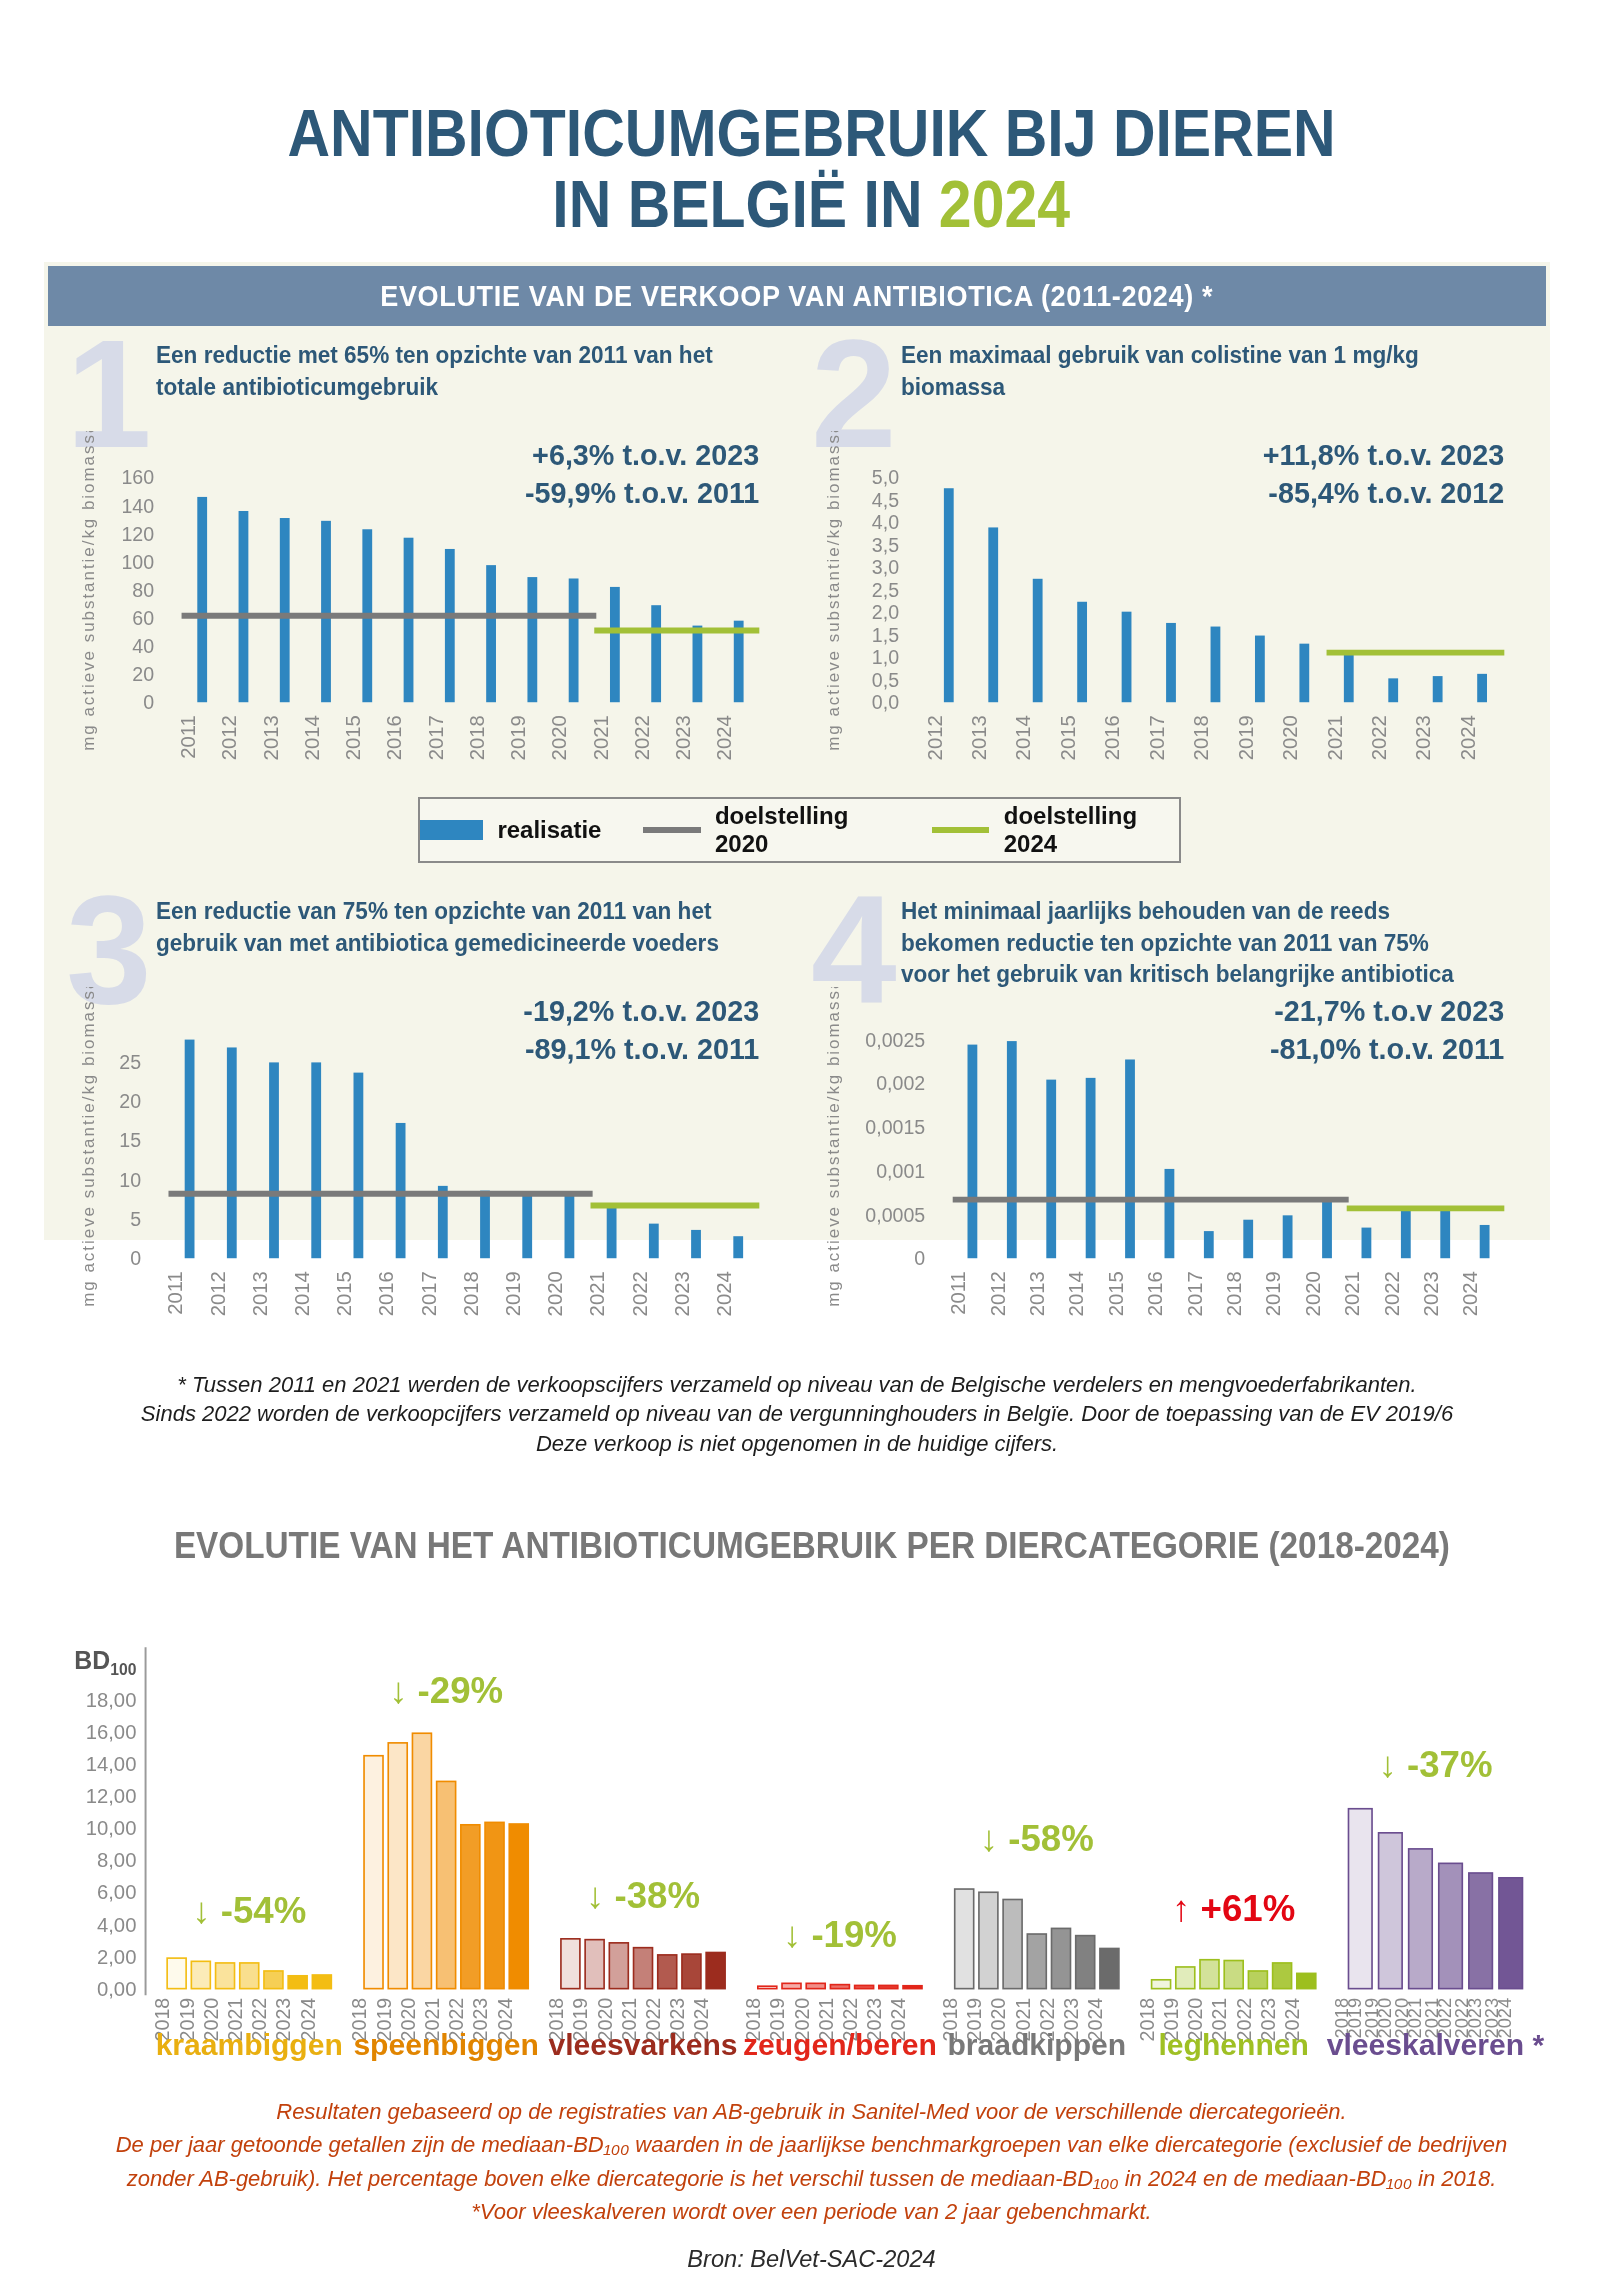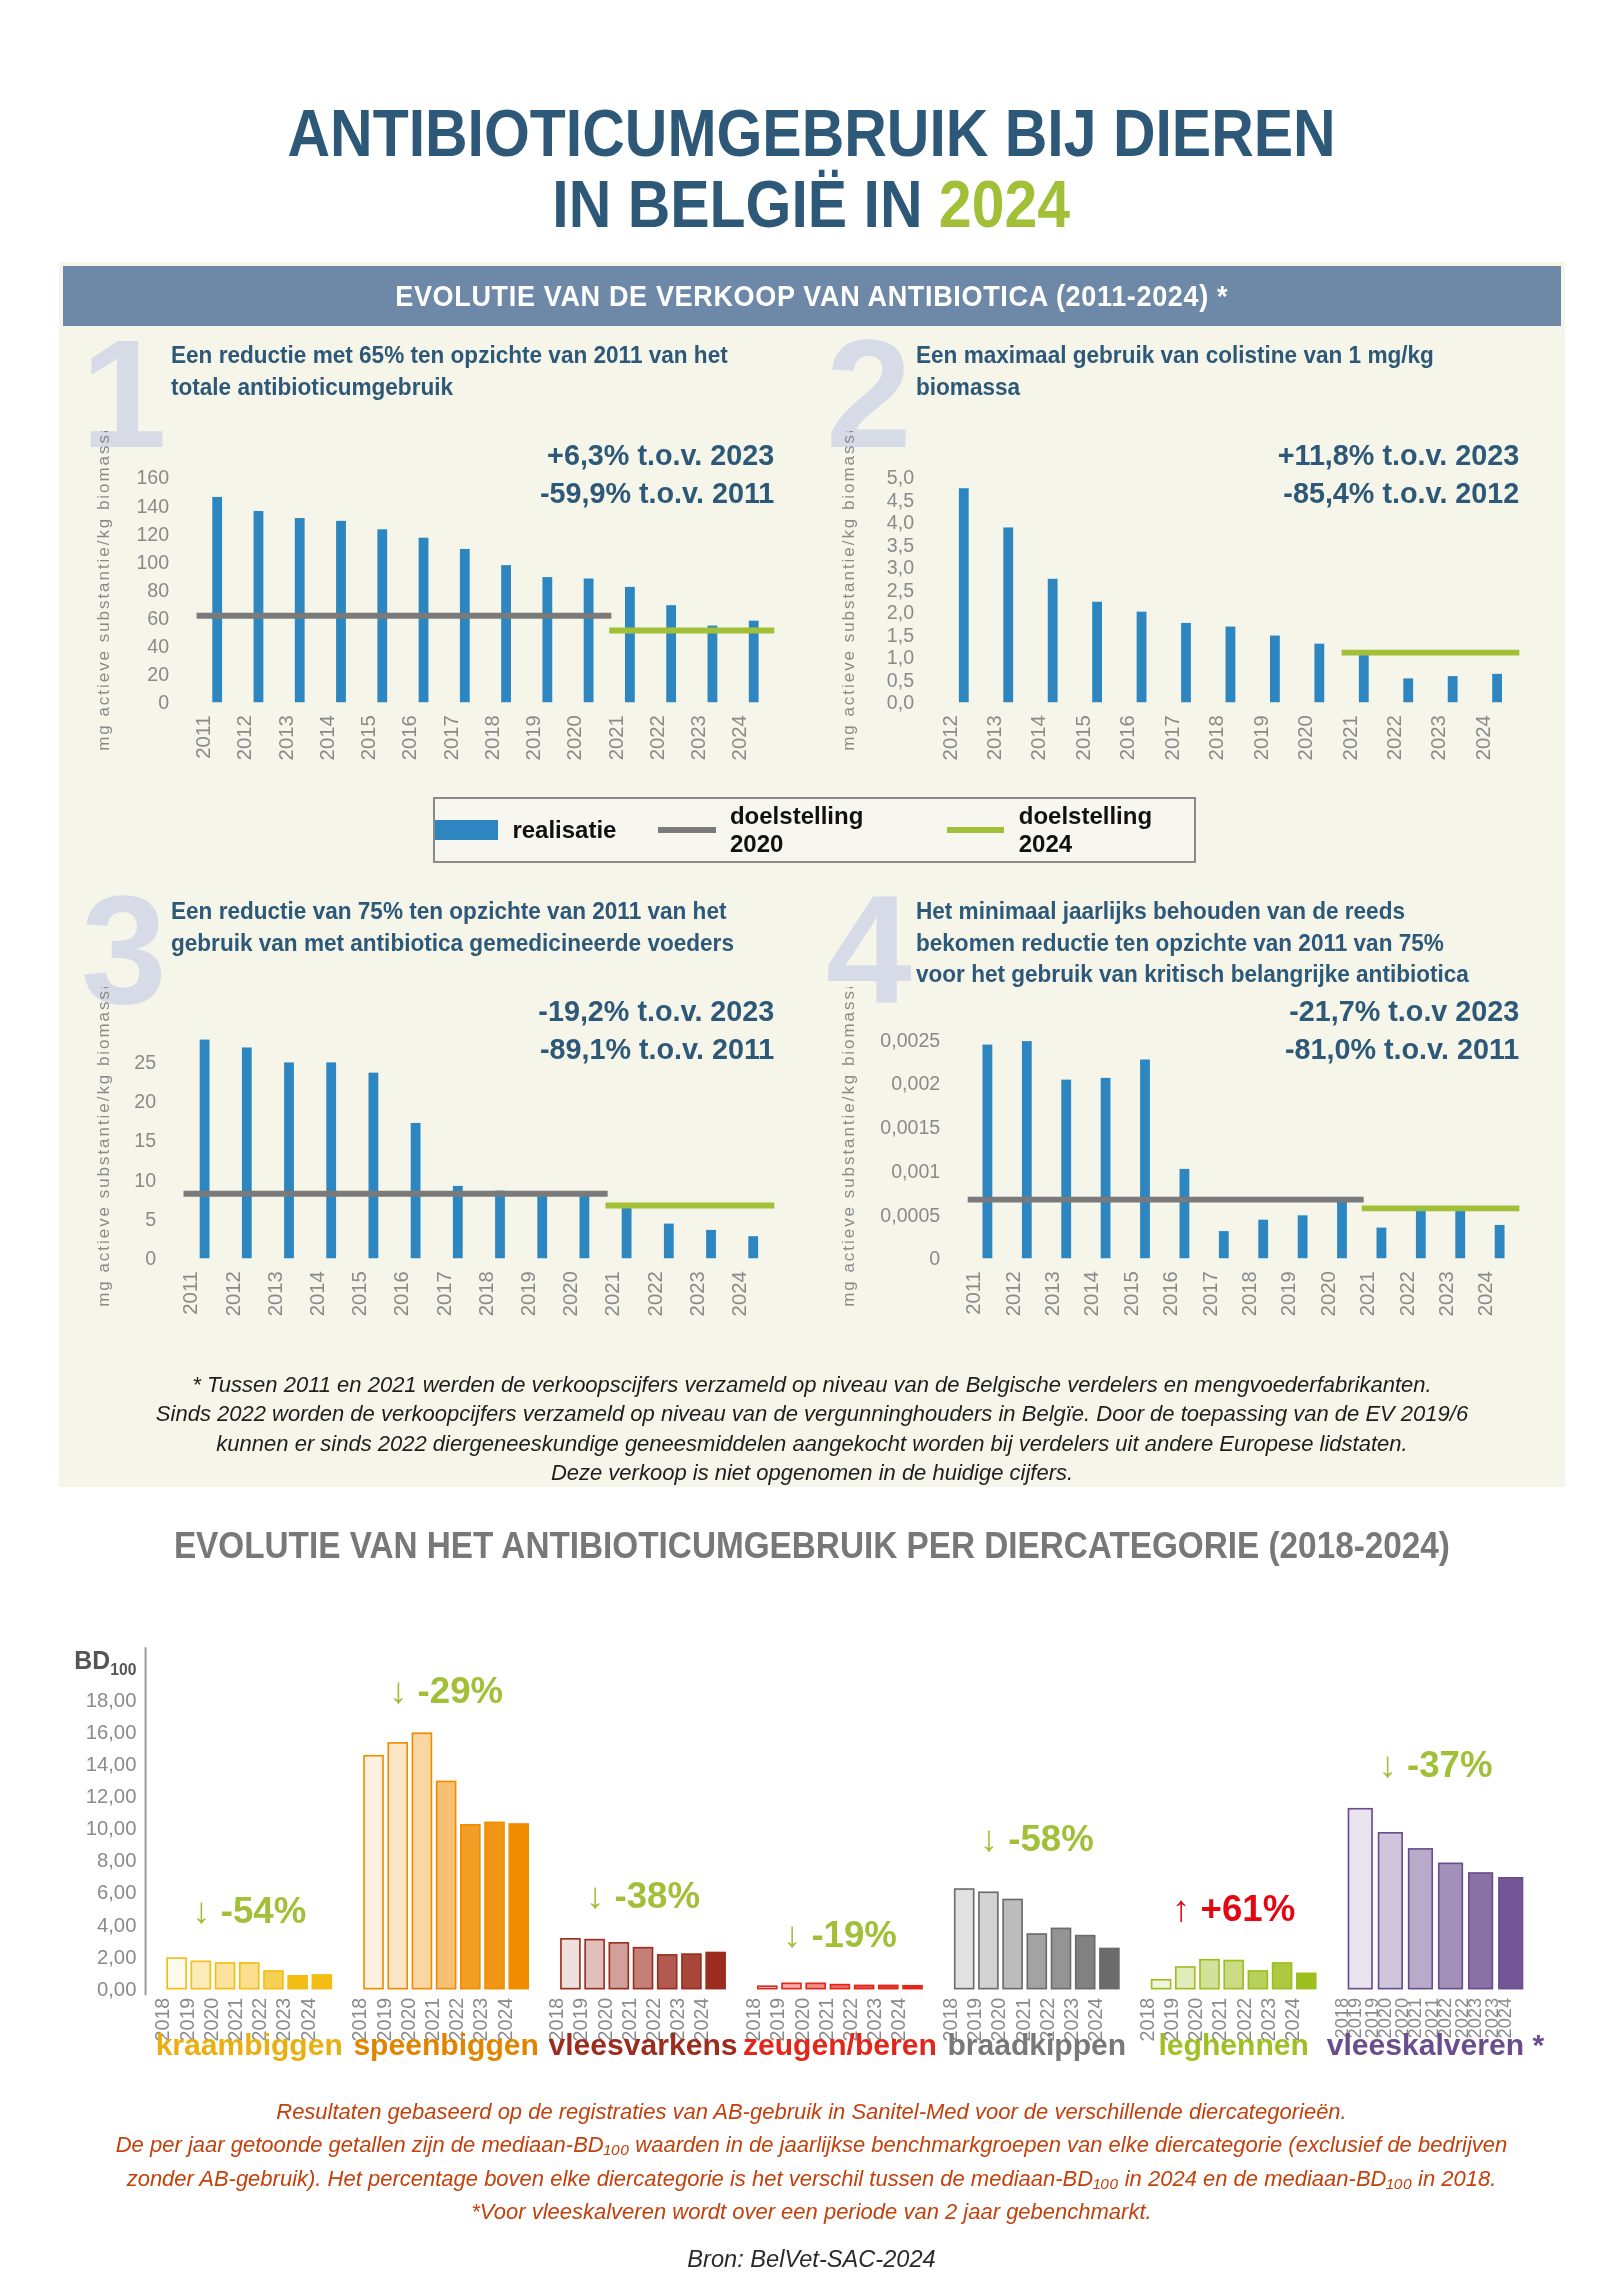--- a/index.html
+++ b/index.html
@@ -2,21 +2,21 @@
 <html style="font-size:10.5px"><head>
 <meta charset="utf-8">
 <style>
   html,body{margin:0;padding:0;background:#ffffff;}
   .page{position:relative;width:1623px;height:2295px;background:#ffffff;
         font-family:"Liberation Sans",sans-serif;overflow:hidden;}
   .main-title{position:absolute;top:52px;left:0;width:100%;text-align:center;
         color:#2d5878;font-weight:bold;font-size:67px;line-height:1.06;}
   .main-title .tline{display:inline-block;transform:scaleX(0.88);white-space:nowrap;}
   .year-green{color:#a2c037;}
-  .panel{position:absolute;left:59px;top:262px;width:1506px;height:1225px;background:#f5f5ea;}
+  .panel{position:absolute;left:44px;top:262px;width:1506px;height:978px;background:#f5f5ea;}
   .panel-header{position:absolute;left:3.9px;top:3.9px;right:3.9px;height:60px;background:#6e89a7;
         color:#ffffff;display:flex;align-items:center;justify-content:center;
         font-size:29.4px;font-weight:bold;letter-spacing:0.7px;}
   .panel-header span{display:inline-block;transform:scaleX(0.92);white-space:nowrap;}
   .goal{position:absolute;width:726px;}
   .goal-number{position:absolute;left:-3.9px;top:-22px;font-size:154px;font-weight:bold;
         color:#d7dbe8;line-height:1;z-index:0;}
   .goal-text{position:relative;margin-left:86px;width:615px;color:#2d5878;font-size:24px;
         font-weight:bold;line-height:1.32;z-index:1;transform:scaleX(0.94);transform-origin:left top;}
   #goal1{left:26px;top:77px;} #goal2{left:771px;top:77px;}
@@ -255,21 +255,20 @@
       </div>
       <div class="legend-item">
         <span class="sw-green"></span>
         <span>doelstelling 2024</span>
       </div>
     </div>
 
     <div class="panel-footnote">
       <div>* Tussen 2011 en 2021 werden de verkoopscijfers verzameld op niveau van de Belgische verdelers en mengvoederfabrikanten.</div>
       <div>Sinds 2022 worden de verkoopcijfers verzameld op niveau van de vergunninghouders in Belgïe. Door de toepassing van de EV 2019/6</div>
-      <div>kunnen er sinds 2022 diergeneeskundige geneesmiddelen aangekocht worden bij verdelers uit andere Europese lidstaten.</div>
       <div>Deze verkoop is niet opgenomen in de huidige cijfers.</div>
     </div>
   </section>
 
   <div class="section2-title">
     <span>EVOLUTIE VAN HET ANTIBIOTICUMGEBRUIK PER DIERCATEGORIE (2018-2024)</span>
   </div>
 
   <div id="bottom-chart"><svg width="1544" height="556" viewBox="0 0 2360 850">
         <text x="138" y="152" font-size="38" fill="#555555" text-anchor="end" font-family="&quot;Liberation Sans&quot;, sans-serif" font-weight="bold"><tspan>BD</tspan><tspan font-size="24" dy="9">100</tspan></text>

